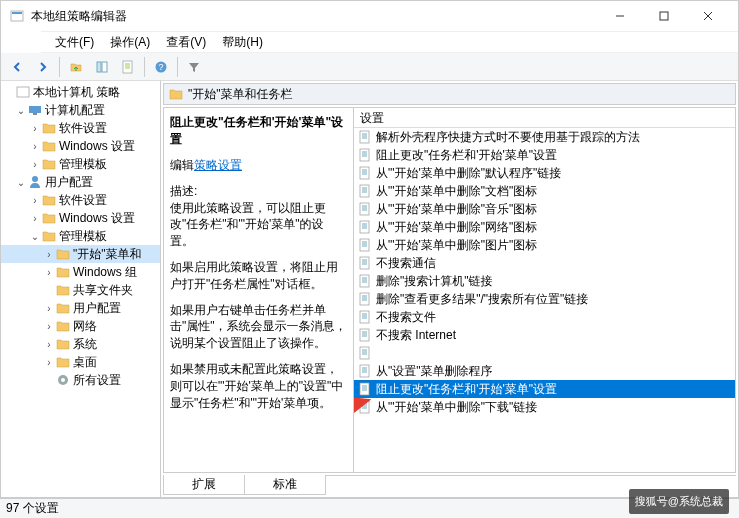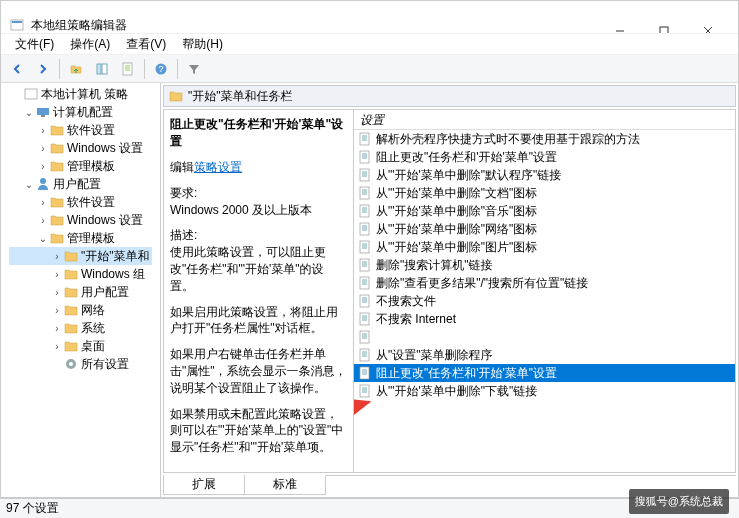--- a/index.html
+++ b/index.html
@@ -1,49 +1,49 @@
 <!DOCTYPE html>
 <html><head>
 <meta charset="utf-8">
 <style>
 * { box-sizing: border-box; margin: 0; padding: 0; font-family: "Microsoft YaHei", "Segoe UI", sans-serif; }
 body { width: 739px; height: 518px; background: #fff; overflow: hidden; font-size: 12px; }
 
 .window { width: 739px; height: 498px; border: 1px solid #ccc; display: flex; flex-direction: column; }
-.titlebar { height: 30px; display: flex; align-items: flex-start; padding: 16px 8px; background: #fff; }
+.titlebar { height: 30px; display: flex; align-items: center; padding: 8px 8px; background: #fff; }
 .titlebar .title-icon { width: 16px; height: 16px; margin-right: 6px; }
 .titlebar .title { flex: 1; font-size: 12px; }
 .titlebar .winbtns { display: flex; gap: 0; }
 .winbtn { width: 44px; height: 28px; display: flex; align-items: center; justify-content: center; }
 .winbtn svg { width: 10px; height: 10px; }
 
-.menubar { height: 22px; display: flex; align-items: center; padding: 0 6px; background: #fff; border-top: 1px solid #eee; border-bottom: 1px solid #f0f0f0; }
+.menubar { height: 22px; display: flex; align-items: center; padding: 0 6px; background: #fff; border-top: 1px solid #eee; border-bottom: 1px solid #f0f0f0; margin-left: 40px; }
 .menubar span { padding: 2px 8px; font-size: 12px; }
 
 .toolbar { height: 28px; display: flex; align-items: center; padding: 0 4px; background: #f5f6f7; border-bottom: 1px solid #ddd; gap: 2px; }
 .tbtn { width: 24px; height: 22px; display: flex; align-items: center; justify-content: center; border: 1px solid transparent; }
 .tsep { width: 1px; height: 20px; background: #ccc; margin: 0 2px; }
 
 .body { flex: 1; display: flex; overflow: hidden; }
-.tree { width: 160px; border-right: 1px solid #ccc; overflow: auto; background: #fff; padding: 2px 8px; }
+.tree { width: 160px; border-right: 1px solid #ccc; overflow: auto; background: #fff; padding: 2px 0; }
 .tree-item { display: flex; align-items: center; height: 18px; padding-left: 4px; white-space: nowrap; }
 .tree-item .twist { width: 12px; text-align: center; color: #555; font-size: 10px; }
 .tree-item .ticon { width: 16px; height: 16px; margin-right: 2px; }
 .tree-item.selected { background: #cde6fb; }
 .l0 { padding-left: 2px; } .l1 { padding-left: 14px; } .l2 { padding-left: 28px; } .l3 { padding-left: 42px; }
 
 .right { flex: 1; display: flex; flex-direction: column; }
 .path { height: 22px; display: flex; align-items: center; background: #eef2f6; border: 1px solid #ccc; margin: 2px; padding: 0 4px; gap: 4px; }
 .panes { flex: 1; display: flex; border: 1px solid #ccc; margin: 0 2px 2px 2px; overflow: hidden; }
 .desc { width: 190px; border-right: 1px solid #ccc; padding: 6px; font-size: 12px; overflow: hidden; }
 .desc b { font-weight: bold; }
 .desc a { color: #0066cc; text-decoration: underline; }
 .desc p { margin: 9px 0; line-height: 1.4; }
 .list { flex: 1; overflow: auto; position: relative; }
-.list-header { height: 20px; border-bottom: 1px solid #ddd; padding: 2px 6px; background: #fff; font-size: 12px; font-style: italic; }
+.list-header { height: 20px; border-bottom: 1px solid #ddd; padding: 2px 6px; background: #fff; font-size: 12px; }
 .list-row { height: 18px; display: flex; align-items: center; padding: 0 4px; white-space: nowrap; }
 .list-row.selected { background: #0078d7; color: #fff; }
 .list-row .licon { width: 14px; height: 14px; margin-right: 4px; flex-shrink: 0; }
 .tabs { height: 20px; display: flex; align-items: flex-end; border-top: 1px solid #ccc; margin: 0 2px 2px 2px; }
 .tab { padding: 1px 28px; border: 1px solid #ccc; border-top: none; font-size: 12px; background: #fff; margin-right: -1px; }
 
 .statusbar { height: 20px; border-top: 1px solid #ccc; padding: 1px 6px; font-size: 12px; background: #f5f6f7; }
 
 .arrow { position: absolute; pointer-events: none; }
 .watermark { position: absolute; right: 10px; bottom: 4px; background: rgba(40,40,40,0.75); color: #fff; font-size: 11px; padding: 5px 6px; border-radius: 2px; }
@@ -212,20 +212,27 @@
           <span>"开始"菜单和</span>
         </div>
       <div class="tree-item l3">
           <span class="twist">›</span>
           <svg class="ticon" viewBox="0 0 16 16">
             <path class="folder" d="M2 4h4l1 1h7v8H2z"></path>
           </svg>
           <span>Windows 组</span>
         </div>
       <div class="tree-item l3">
+          <span class="twist"></span>
+          <svg class="ticon" viewBox="0 0 16 16">
+            <path class="folder" d="M2 4h4l1 1h7v8H2z"></path>
+          </svg>
+          <span>共享文件夹</span>
+        </div>
+      <div class="tree-item l3">
           <span class="twist">›</span>
           <svg class="ticon" viewBox="0 0 16 16">
             <path class="folder" d="M2 4h4l1 1h7v8H2z"></path>
           </svg>
           <span>用户配置</span>
         </div>
       <div class="tree-item l3">
           <span class="twist">›</span>
           <svg class="ticon" viewBox="0 0 16 16">
             <path class="folder" d="M2 4h4l1 1h7v8H2z"></path>
@@ -260,21 +267,20 @@
       <div class="path">
         <svg width="16" height="16" viewBox="0 0 16 16">
             <path class="folder" d="M2 4h4l1 1h7v8H2z"></path>
           </svg>
         <span>"开始"菜单和任务栏</span>
       </div>
       <div class="panes">
         <div class="desc">
           <b>阻止更改"任务栏和'开始'菜单"设置</b>
           <p><span>编辑</span><a href="#">策略设置</a></p>
-          <p><span>要求:</span><br><span>Windows 2000 及以上版本</span></p>
           <p><span>描述:</span><br><span>使用此策略设置，可以阻止更改"任务栏"和"'开始'菜单"的设置。</span></p>
           <p>如果启用此策略设置，将阻止用户打开"任务栏属性"对话框。</p>
           <p>如果用户右键单击任务栏并单击"属性"，系统会显示一条消息，说明某个设置阻止了该操作。</p>
           <p>如果禁用或未配置此策略设置，则可以在"'开始'菜单上的"设置"中显示"任务栏"和"'开始'菜单项。</p>
         </div>
         <div class="list" id="list">
           <div class="list-header">设置</div>
           <svg class="arrow" style="left:-170px;top:288px;width:190px;height:60px">
               <defs>
                 <marker id="ah" markerWidth="10" markerHeight="8" refX="9" refY="4" orient="auto">
@@ -346,20 +352,29 @@
               </svg>
               <span>从"'开始'菜单中删除"图片"图标</span>
             </div>
             <div class="list-row">
               <svg class="licon" viewBox="0 0 14 14">
                 <rect x="2" y="1" width="9" height="12" class="filei"></rect>
                 <line x1="4" y1="4" x2="9" y2="4" stroke="#7ab"></line>
                 <line x1="4" y1="6" x2="9" y2="6" stroke="#7ab"></line>
                 <line x1="4" y1="8" x2="9" y2="8" stroke="#7ab"></line>
               </svg>
+              <span>不搜索通信</span>
+            </div>
+            <div class="list-row">
+              <svg class="licon" viewBox="0 0 14 14">
+                <rect x="2" y="1" width="9" height="12" class="filei"></rect>
+                <line x1="4" y1="4" x2="9" y2="4" stroke="#7ab"></line>
+                <line x1="4" y1="6" x2="9" y2="6" stroke="#7ab"></line>
+                <line x1="4" y1="8" x2="9" y2="8" stroke="#7ab"></line>
+              </svg>
               <span>删除"搜索计算机"链接</span>
             </div>
             <div class="list-row">
               <svg class="licon" viewBox="0 0 14 14">
                 <rect x="2" y="1" width="9" height="12" class="filei"></rect>
                 <line x1="4" y1="4" x2="9" y2="4" stroke="#7ab"></line>
                 <line x1="4" y1="6" x2="9" y2="6" stroke="#7ab"></line>
                 <line x1="4" y1="8" x2="9" y2="8" stroke="#7ab"></line>
               </svg>
               <span>删除"查看更多结果"/"搜索所有位置"链接</span>

